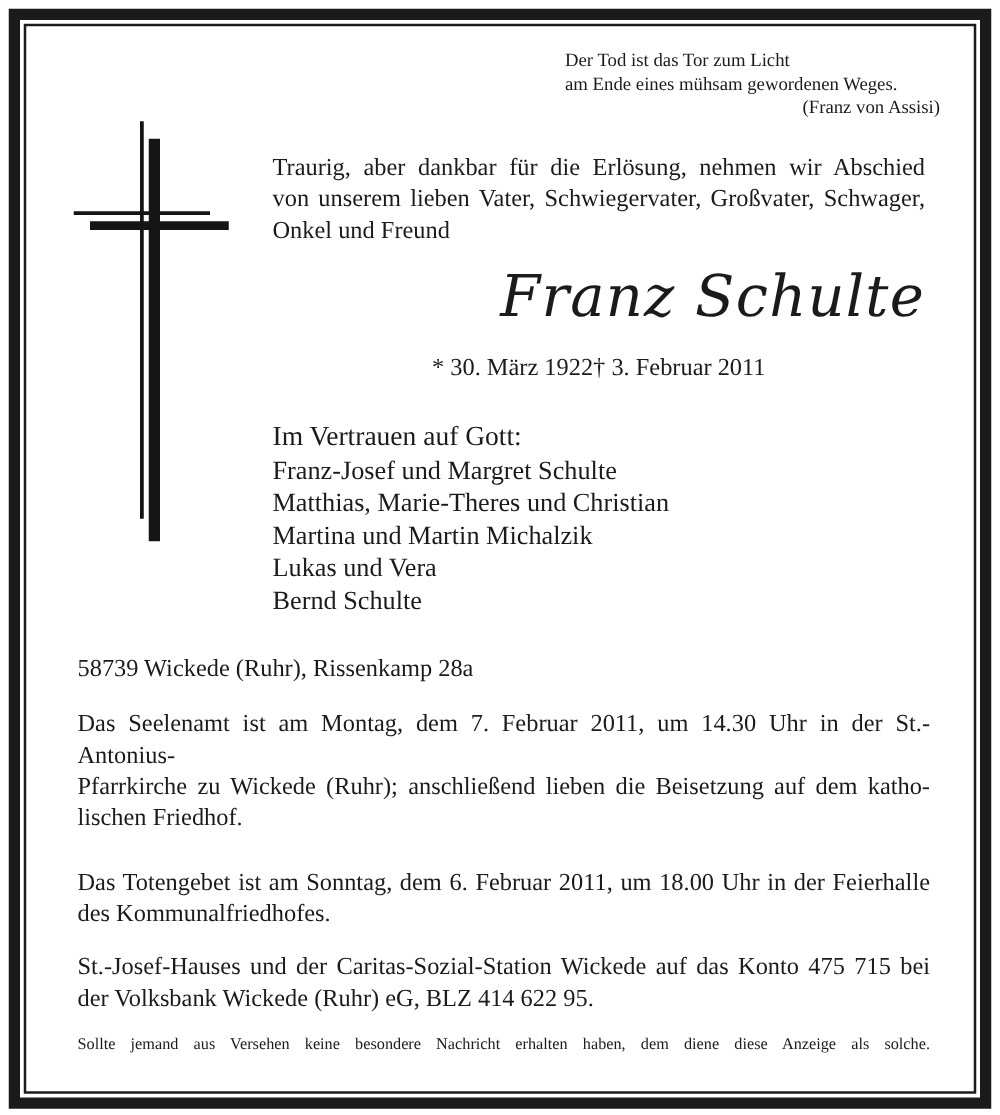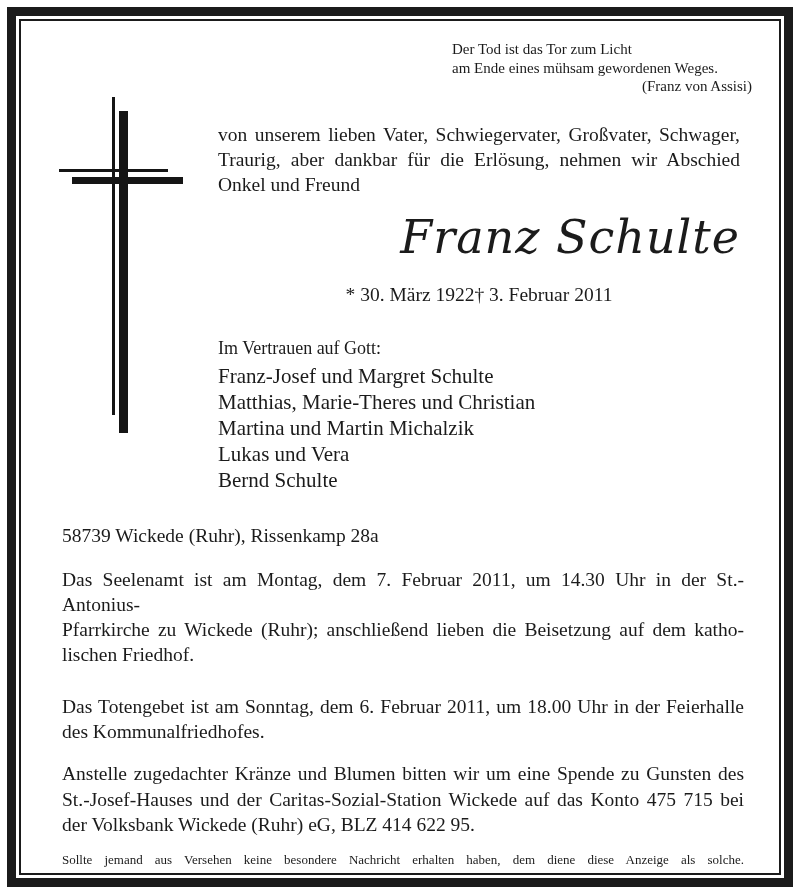--- a/index.html
+++ b/index.html
@@ -72,21 +72,21 @@
   .dates {
     margin: 16px 0 0 156px;
     width: 522px;
     display: flex;
     justify-content: center;
     font-size: 19.5px;
     line-height: 25px;
   }
   .mourners-lead {
     margin: 30px 0 0 156px;
-    font-size: 18px;
+    font-size: 22px;
     line-height: 23px;
   }
   .mourners-names {
     margin: 3px 0 0 156px;
     font-size: 21px;
     line-height: 26px;
   }
   .address {
     margin-top: 30px;
     font-size: 19.5px;
@@ -115,22 +115,22 @@
   <div class="sheet">
     <div class="sheet-inner">
 
       <div class="quote">
         <div class="line-left">Der Tod ist das Tor zum Licht</div>
         <div class="line-left">am Ende eines mühsam gewordenen Weges.</div>
         <div class="quote-attr">(Franz von Assisi)</div>
       </div>
 
       <div class="intro">
+        <div class="line-just">Traurig, aber dankbar für die Erlösung, nehmen wir Abschied</div>
         <div class="line-just">von unserem lieben Vater, Schwiegervater, Großvater, Schwager,</div>
-        <div class="line-just">Traurig, aber dankbar für die Erlösung, nehmen wir Abschied</div>
         <div class="line-left">Onkel und Freund</div>
       </div>
 
       <div class="name">Franz Schulte</div>
 
       <div class="dates">
         <span>* 30. März 1922</span>
         <span>† 3. Februar 2011</span>
       </div>
 
@@ -151,21 +151,20 @@
         <div class="line-just">Pfarrkirche zu Wickede (Ruhr); anschließend lieben die Beisetzung auf dem katho-</div>
         <div class="line-left">lischen Friedhof.</div>
       </div>
 
       <div class="para totengebet">
         <div class="line-just">Das Totengebet ist am Sonntag, dem 6. Februar 2011, um 18.00 Uhr in der Feierhalle</div>
         <div class="line-left">des Kommunalfriedhofes.</div>
       </div>
 
       <div class="para spende">
-        <div class="line-just">Anstelle zugedachter Kränze und Blumen bitten wir um eine Spende zu Gunsten des</div>
         <div class="line-just">St.-Josef-Hauses und der Caritas-Sozial-Station Wickede auf das Konto 475 715 bei</div>
         <div class="line-left">der Volksbank Wickede (Ruhr) eG, BLZ 414 622 95.</div>
       </div>
 
       <div class="notice">Sollte jemand aus Versehen keine besondere Nachricht erhalten haben, dem diene diese Anzeige als solche.</div>
 
     </div>
   </div>
 
   <div class="cross-bar cross-v-thin"></div>

